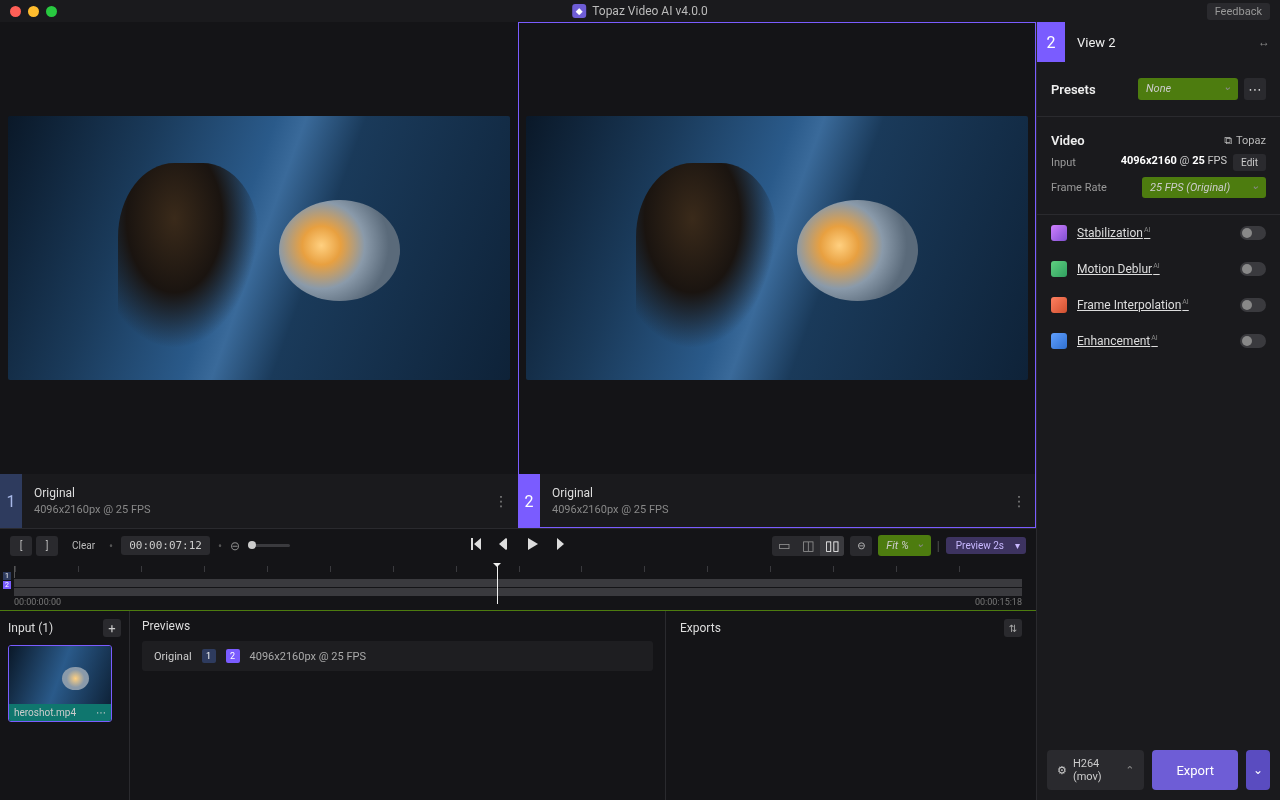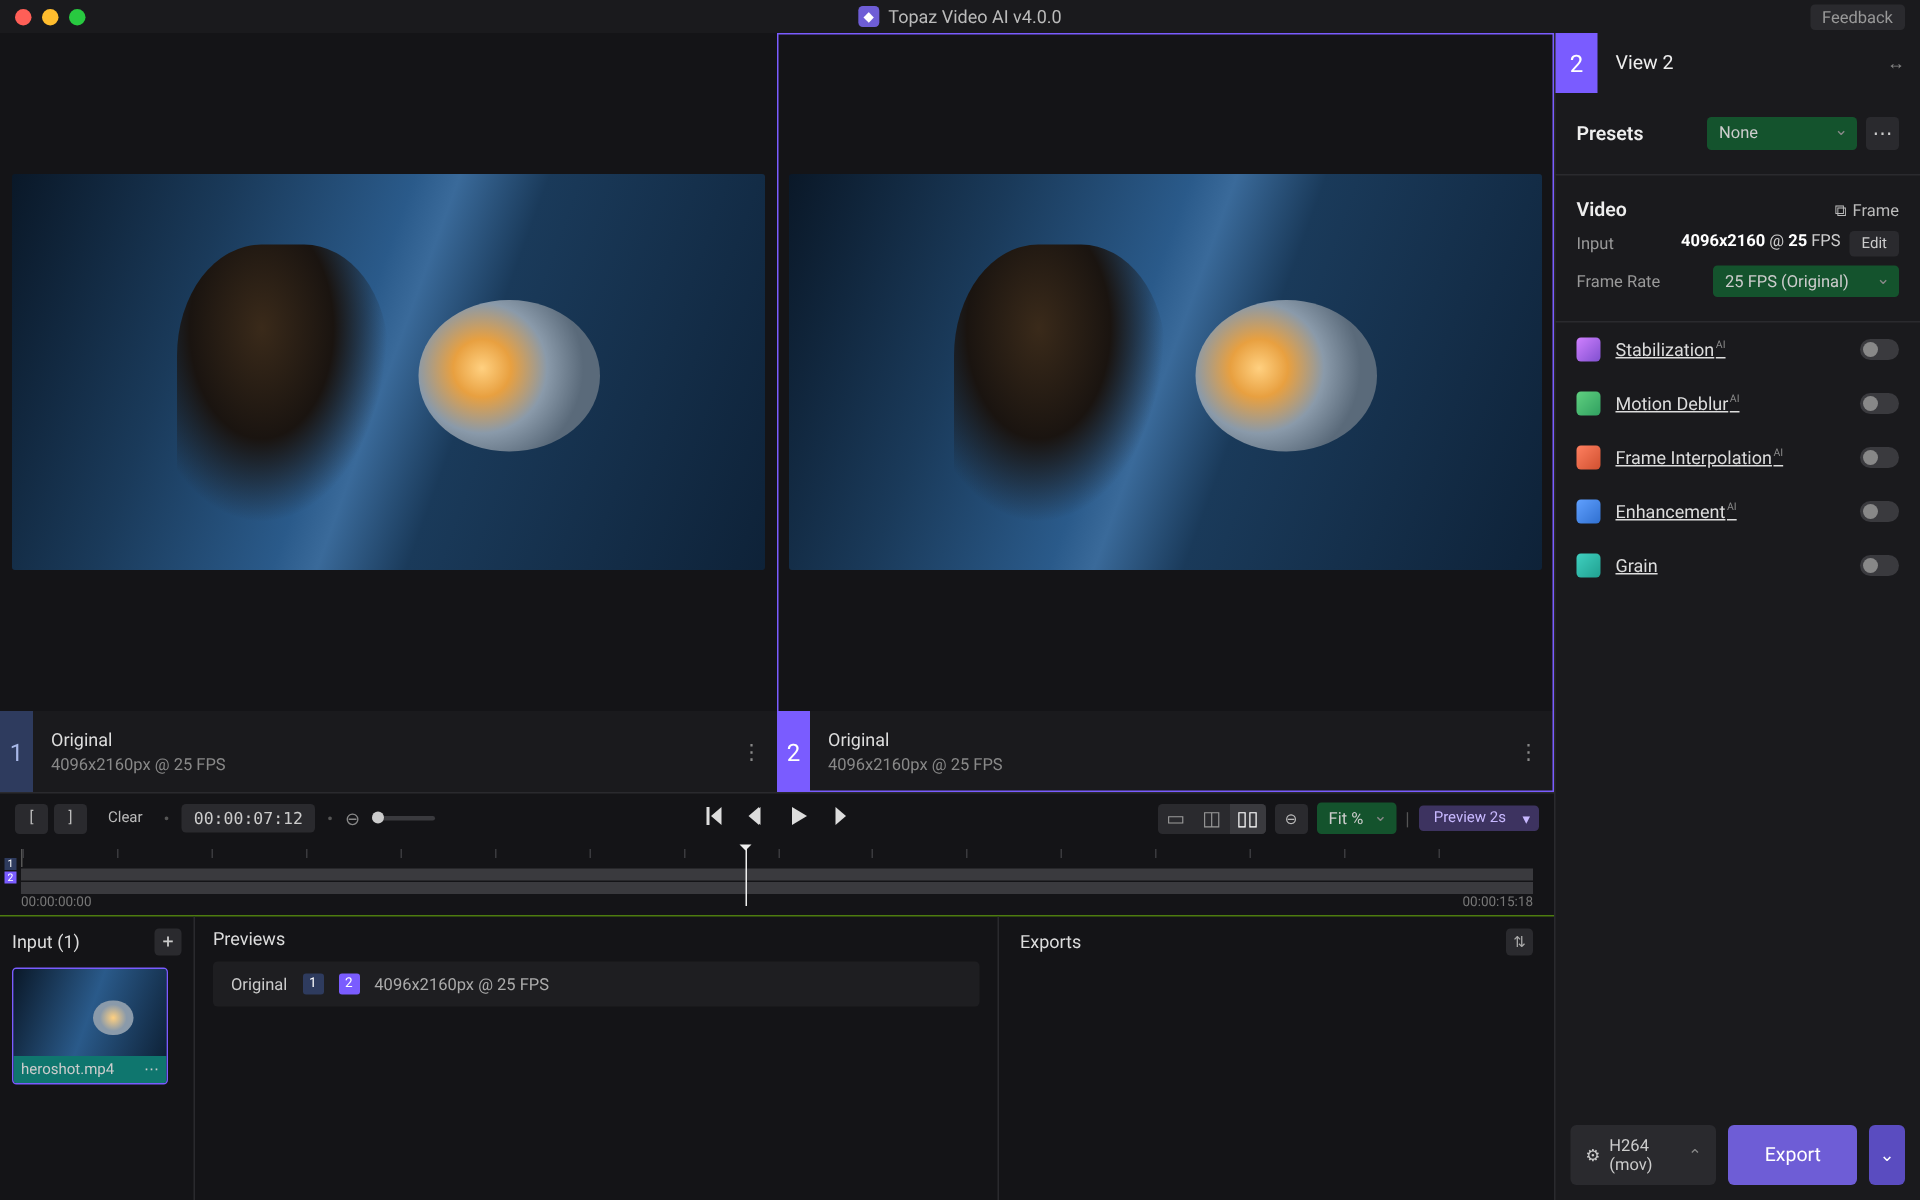--- a/index.html
+++ b/index.html
@@ -77,21 +77,21 @@
 
 
 .rp-head { height:40px; display:flex; align-items:center; }
 .rp-num { width:28px; height:40px; background:#7a5cff; display:flex; align-items:center; justify-content:center; font-size:16px; color:#fff; }
 .rp-title { padding:0 12px; font-size:13px; color:#eee; flex:1; }
 .rp-expand { padding:0 10px; color:#888; cursor:pointer; }
 .rp-sec { padding:10px 14px; border-bottom:1px solid #2a2a2e; }
 .rp-row { display:flex; justify-content:space-between; align-items:center; margin:6px 0; font-size:11px; }
 .rp-label { color:#999; font-size:11px; }
 .rp-strong { color:#eee; font-size:13px; font-weight:600; }
-.dd { background:#14532d; border-radius:3px; padding:4px 22px 4px 8px; font-size:11px; color:#ccc; position:relative; min-width:100px; cursor:pointer; }
+.dd { background:#4d7c0f; border-radius:3px; padding:4px 22px 4px 8px; font-size:11px; color:#ccc; position:relative; min-width:100px; cursor:pointer;font-style:italic; }
 .dd::after{ content:"⌄"; position:absolute; right:6px; top:2px; color:#888; }
 .dd.wide{ width:124px; }
 .more-btn { background:#2a2a2e; border:none; color:#ccc; width:22px; height:22px; border-radius:3px; cursor:pointer; }
 .crop-btn { background:transparent; border:none; color:#bbb; font-size:11px; display:flex; gap:4px; align-items:center; cursor:pointer; }
 .edit-btn { background:#2a2a2e; border:none; color:#ccc; padding:3px 8px; border-radius:3px; font-size:10px; cursor:pointer; }
 .rp-val { font-size:11px; color:#ccc; }
 .rp-val b { color:#fff; }
 
 .toggle-row { display:flex; align-items:center; padding:10px 14px; gap:10px; }
 .ticon { width:16px; height:16px; border-radius:3px; }
@@ -290,21 +290,21 @@
           <button class="more-btn">⋯</button>
         </div>
       </div>
     </div>
 
     <div class="rp-sec">
       <div class="rp-row">
         <span class="rp-strong">Video</span>
         <button class="crop-btn">
             <span>⧉</span>
-            <span>Frame</span>
+            <span>Topaz</span>
           </button>
       </div>
       <div class="rp-row">
         <span class="rp-label">Input</span>
         <div style="display:flex;gap:6px;">
           <span class="rp-val"><b>4096x2160</b> <span>@</span> <b>25</b> <span>FPS</span></span>
           <button class="edit-btn">Edit</button>
         </div>
       </div>
       <div class="rp-row">
@@ -326,25 +326,20 @@
     <div class="toggle-row">
       <span class="ticon ic-interp"></span>
       <span class="tname"><span>Frame Interpolation</span><span class="ai-sup">AI</span></span>
       <span class="switch"></span>
     </div>
     <div class="toggle-row">
       <span class="ticon ic-enh"></span>
       <span class="tname"><span>Enhancement</span><span class="ai-sup">AI</span></span>
       <span class="switch"></span>
     </div>
-    <div class="toggle-row">
-      <span class="ticon ic-grain"></span>
-      <span class="tname">Grain</span>
-      <span class="switch"></span>
-    </div>
 
     <div class="export-bar">
       <div class="codec-dd">
         <span>⚙</span>
         <span>H264 (mov)</span>
       </div>
       <button class="export-btn">Export</button>
       <div class="export-caret">⌄</div>
     </div>
   </div>

